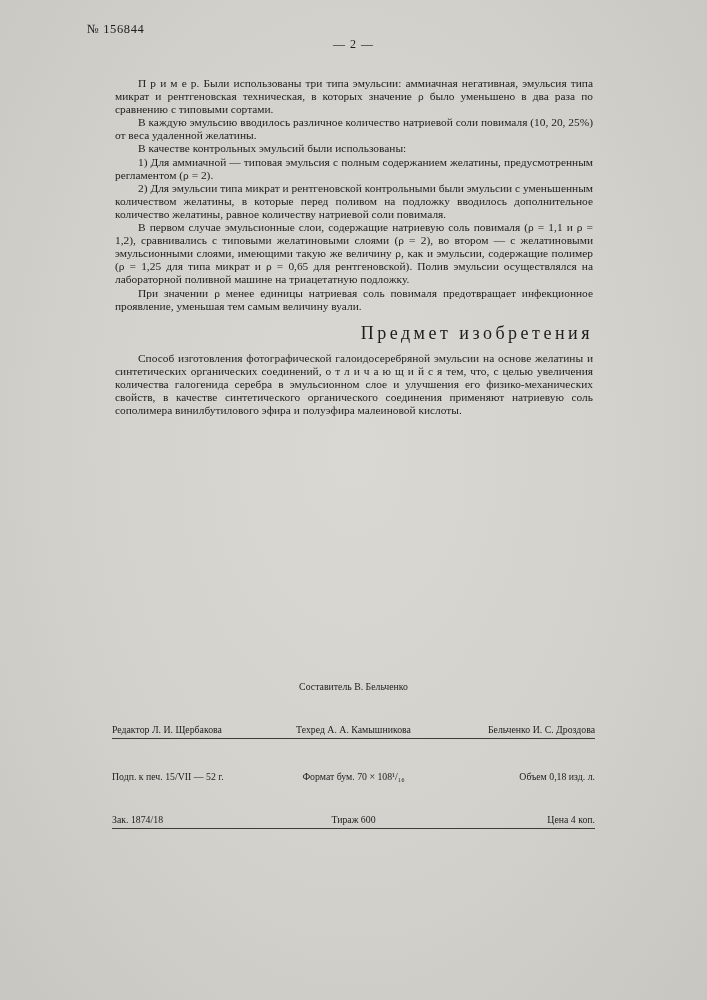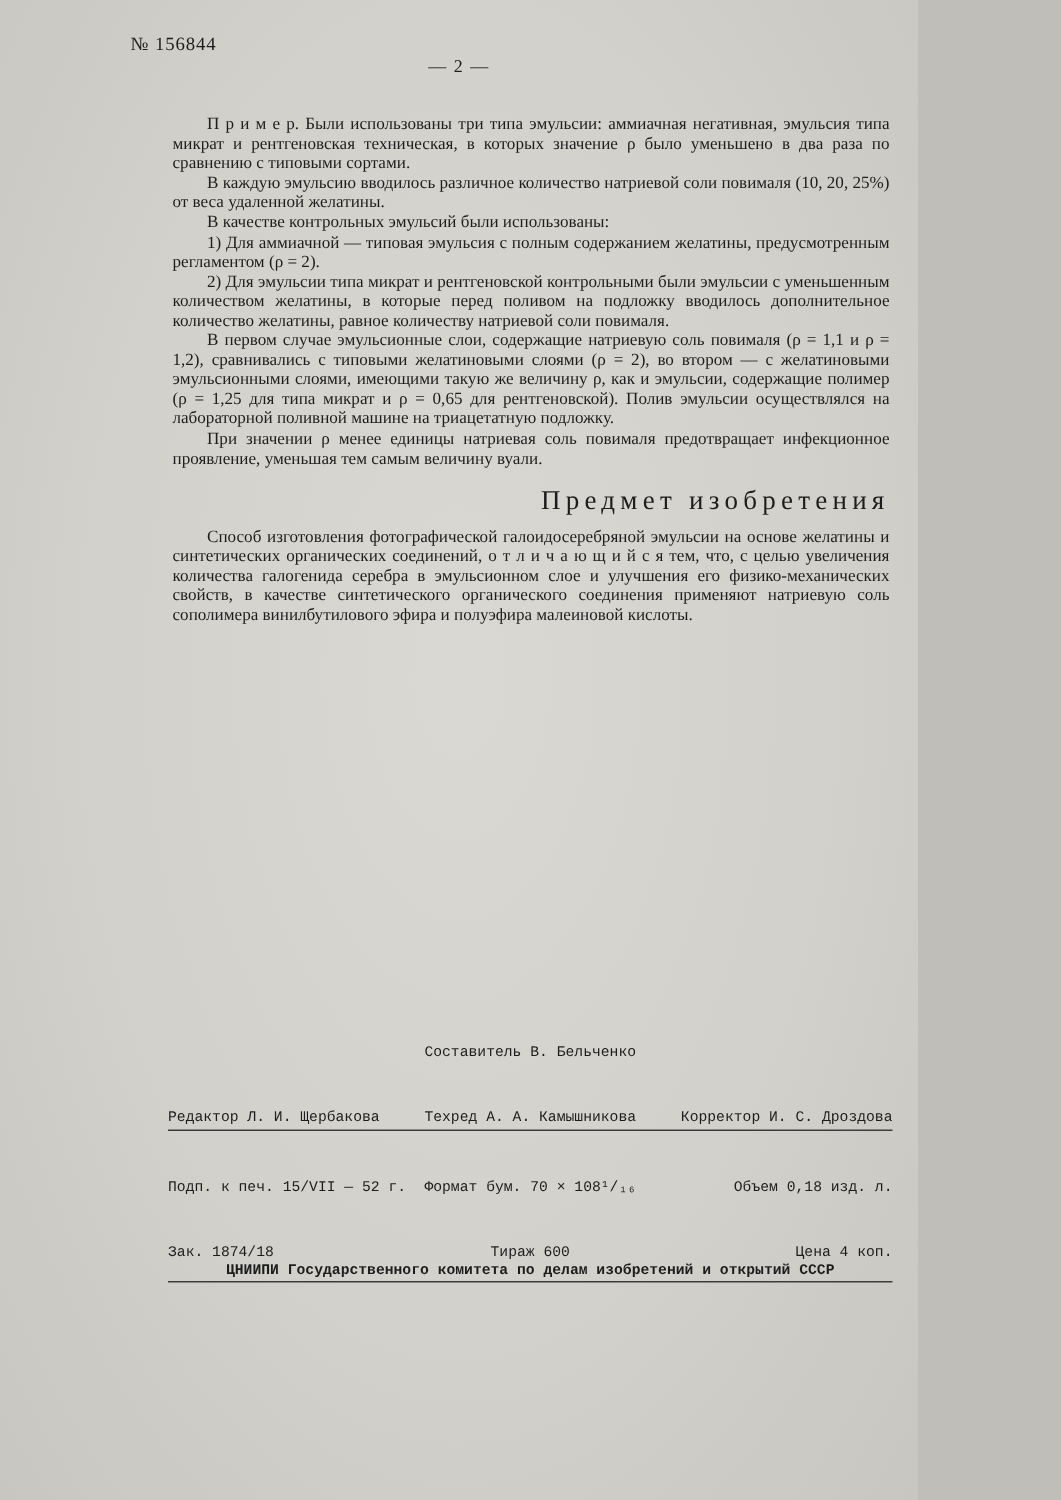--- a/index.html
+++ b/index.html
@@ -6,21 +6,21 @@
   body {
     width: 707px;
     height: 1000px;
     background: #bfbeb9;
     font-family: "Liberation Serif", "DejaVu Serif", serif;
     color: #1d1d1d;
     overflow: hidden;
   }
   .page {
     position: relative;
-    width: 612px;
+    width: 707px;
     height: 1000px;
     background: radial-gradient(ellipse at 50% 45%, #d9d8d3 0%, #d2d1cc 55%, #c7c6c1 100%);
   }
   .doc-number {
     position: absolute;
     top: 22px;
     left: 87px;
     font-size: 12.5px;
     letter-spacing: 0.6px;
   }
@@ -48,26 +48,25 @@
   }
   .section-heading {
     margin: 14px 0 12px 0;
     text-align: right;
     font-weight: normal;
     font-size: 18px;
     letter-spacing: 3.5px;
   }
   .footer {
     position: absolute;
-    top: 696px;
+    top: 681px;
     left: 112px;
     width: 483px;
     font-size: 9.8px;
     line-height: 11.4px;
-    font-family: Liberation Mono, monospace;
   }
   .centered { text-align: center; }
   .row3 {
     display: grid;
     grid-template-columns: 1fr auto 1fr;
     align-items: baseline;
     margin-top: 32px;
   }
   .row3 .c-left  { text-align: left; }
   .row3 .c-mid   { text-align: center; padding: 0 8px; }
@@ -99,30 +98,29 @@
     <p>При значении ρ менее единицы натриевая соль повималя предотвращает инфекционное проявление, уменьшая тем самым величину вуали.</p>
     <h2 class="section-heading">Предмет изобретения</h2>
     <p>Способ изготовления фотографической галоидосеребряной эмульсии на основе желатины и синтетических органических соединений, о т л и ч а ю щ и й с я  тем, что, с целью увеличения количества галогенида серебра в эмульсионном слое и улучшения его физико-механических свойств, в качестве синтетического органического соединения применяют натриевую соль сополимера винилбутилового эфира и полуэфира малеиновой кислоты.</p>
   </div>
 
   <div class="footer">
     <div class="centered compiler">Составитель В. Бельченко</div>
     <div class="row3">
       <span class="c-left">Редактор Л. И. Щербакова</span>
       <span class="c-mid">Техред А. А. Камышникова</span>
-      <span class="c-right">Корректор И. С. Дроздова</span>
+      <span class="c-right">Бельченко И. С. Дроздова</span>
     </div>
     <hr class="rule">
     <div class="row3">
       <span class="c-left">Подп. к печ. 15/VII — 52 г.</span>
       <span class="c-mid">Формат бум. 70 × 108¹/₁₆</span>
       <span class="c-right">Объем 0,18 изд. л.</span>
     </div>
     <div class="row3">
       <span class="c-left">Зак. 1874/18</span>
       <span class="c-mid">Тираж 600</span>
       <span class="c-right">Цена 4 коп.</span>
     </div>
-    <div class="centered bold">ЦНИИПИ Государственного комитета по делам изобретений и открытий СССР</div>
     <hr class="rule">
   </div>
 
 </div>
 
 </body></html>

